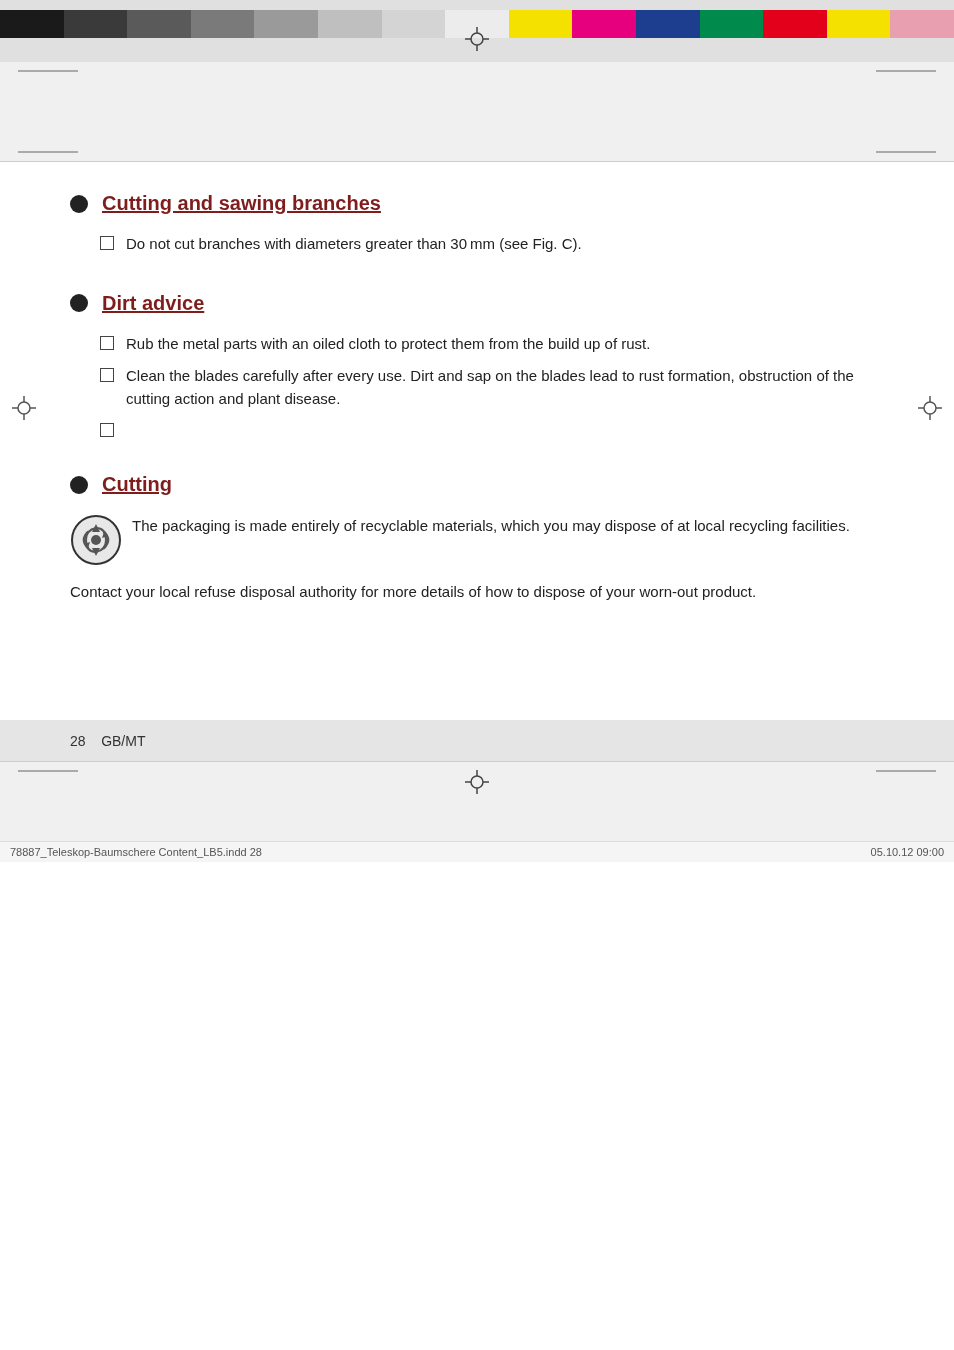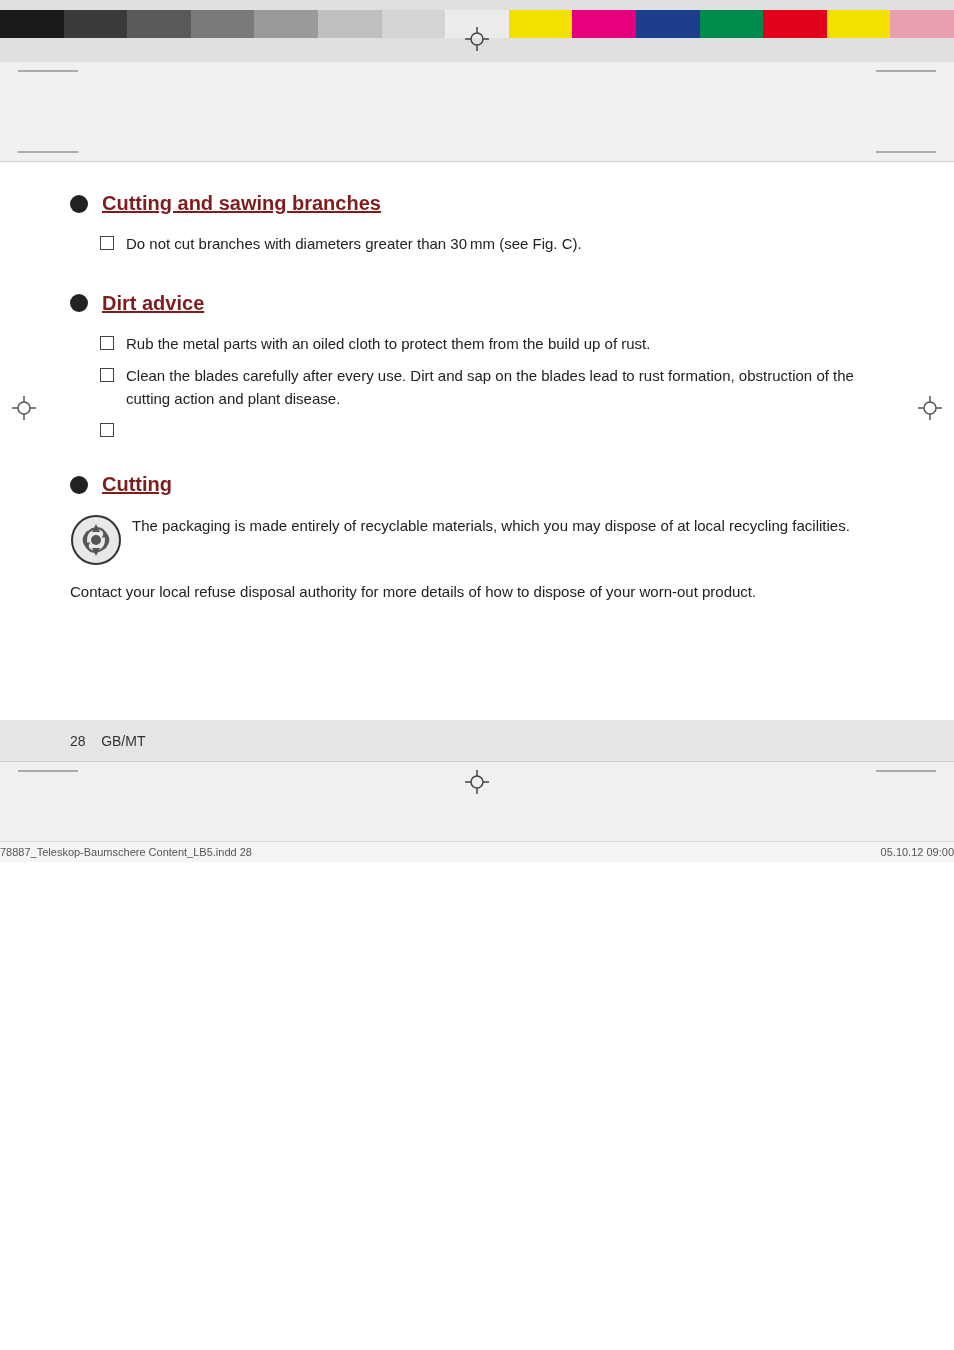--- a/index.html
+++ b/index.html
@@ -170,21 +170,21 @@
 
     .crosshair-center-bottom {
       font-size: 22px;
       color: #333;
     }
 
     
     .file-info-bar {
       display: flex;
       justify-content: space-between;
-      padding: 4px 0;
+      padding: 4px 10px;
       font-size: 11px;
       color: #555;
       background: #f5f5f5;
       border-top: 1px solid #ddd;
     }
 
     
     .side-marks-container {
       position: relative;
     }

